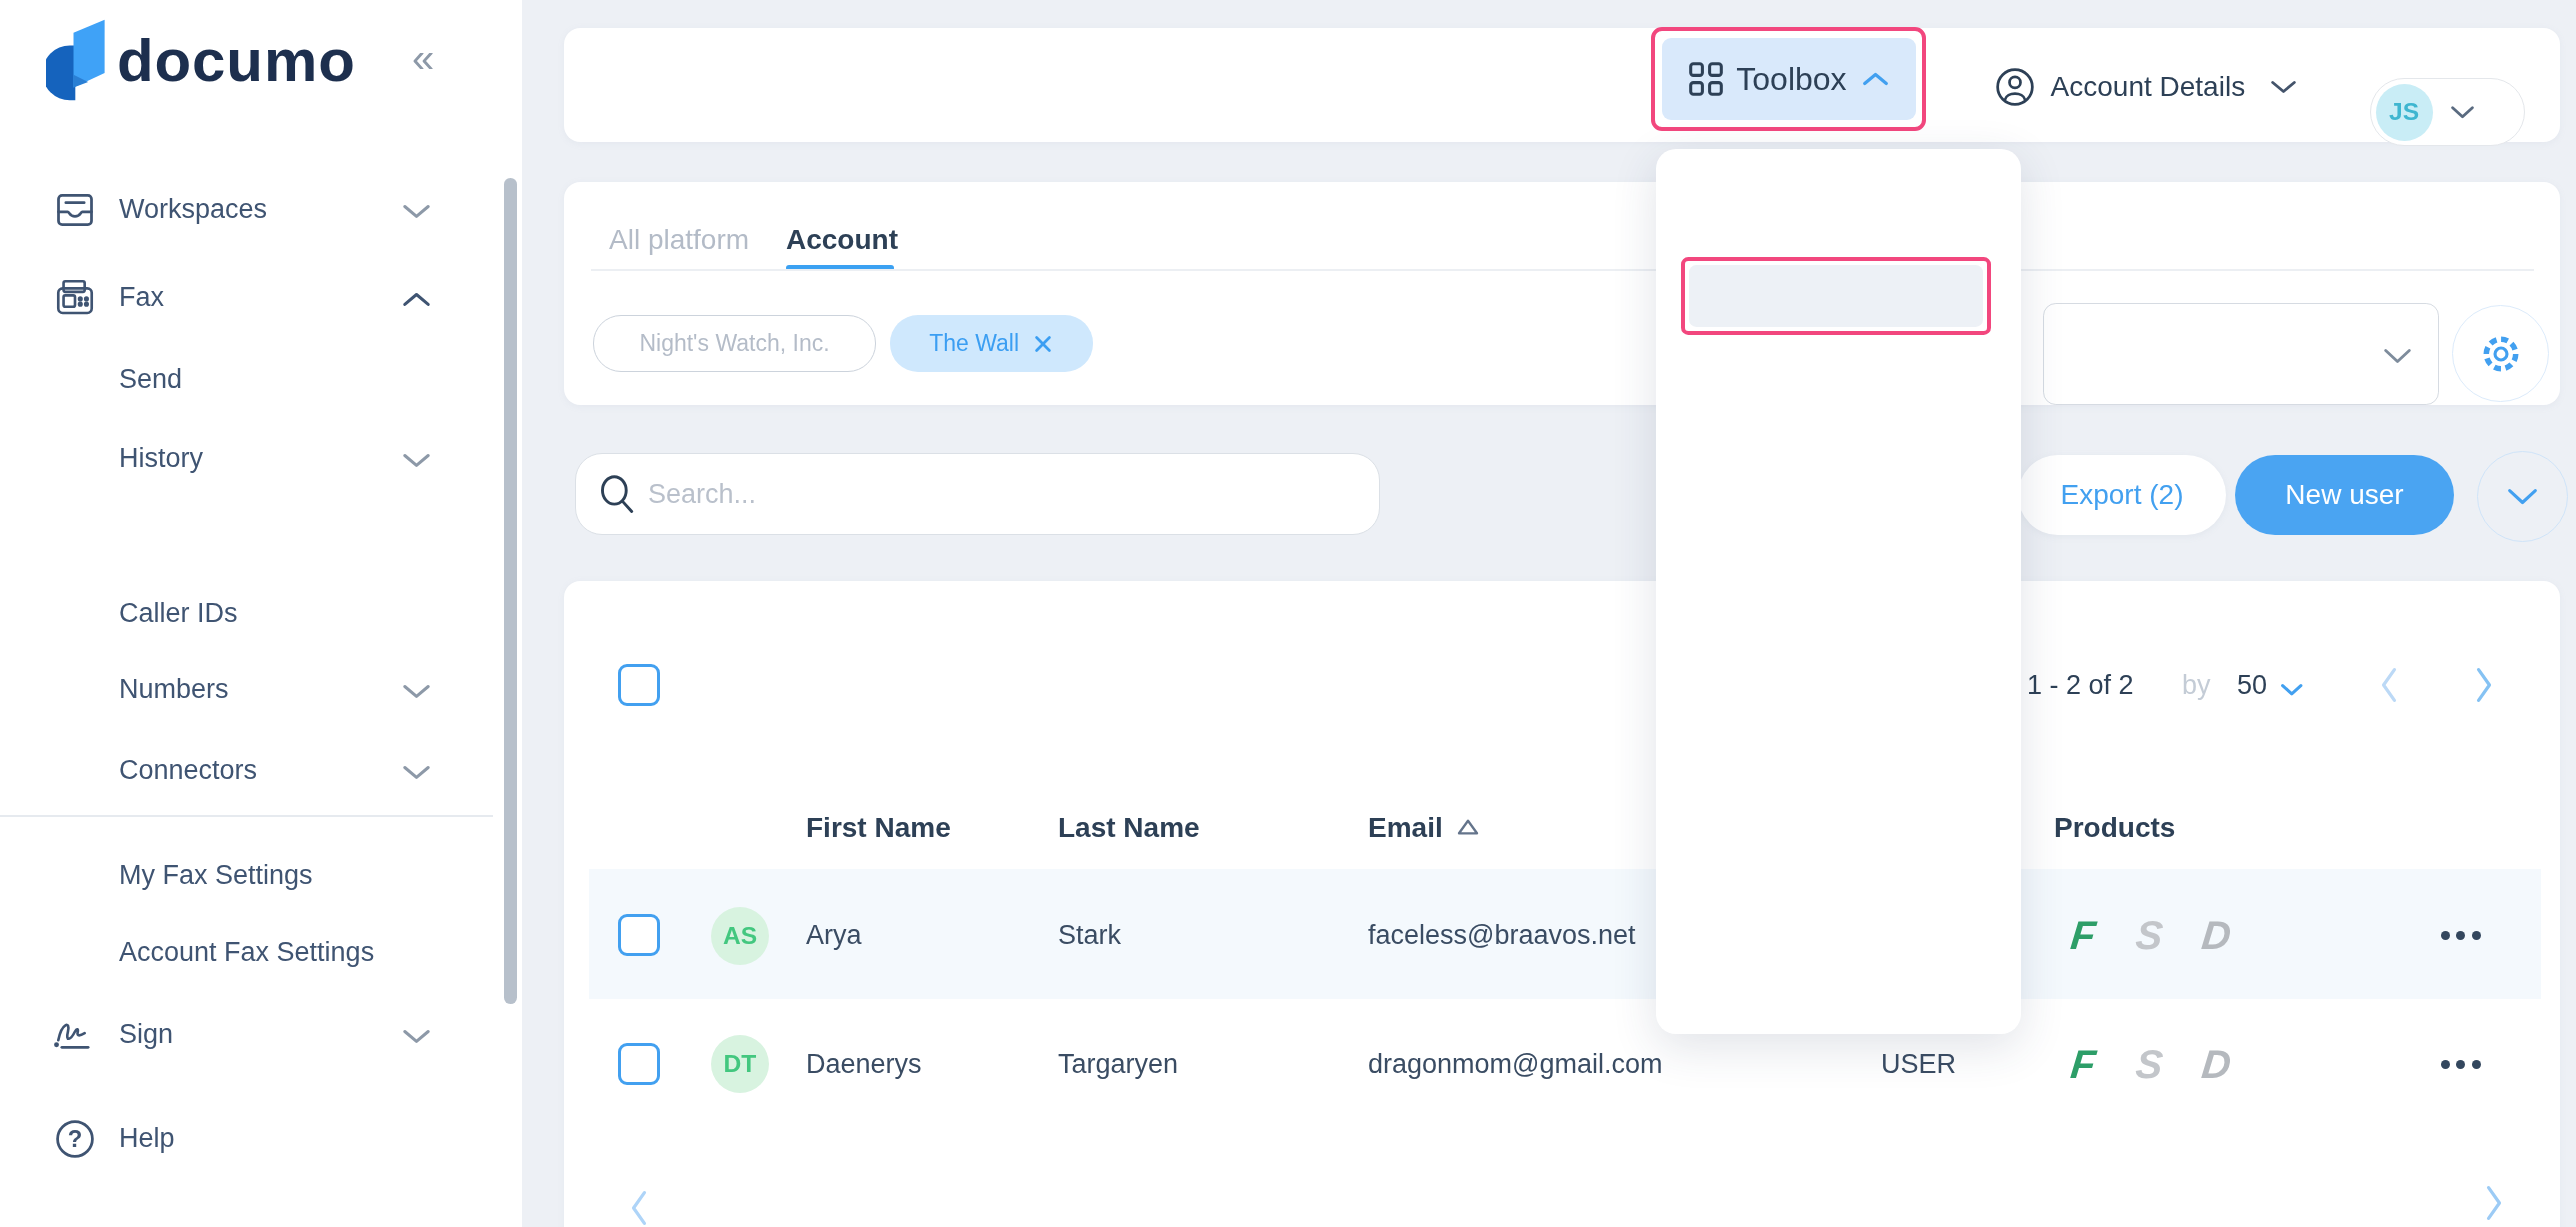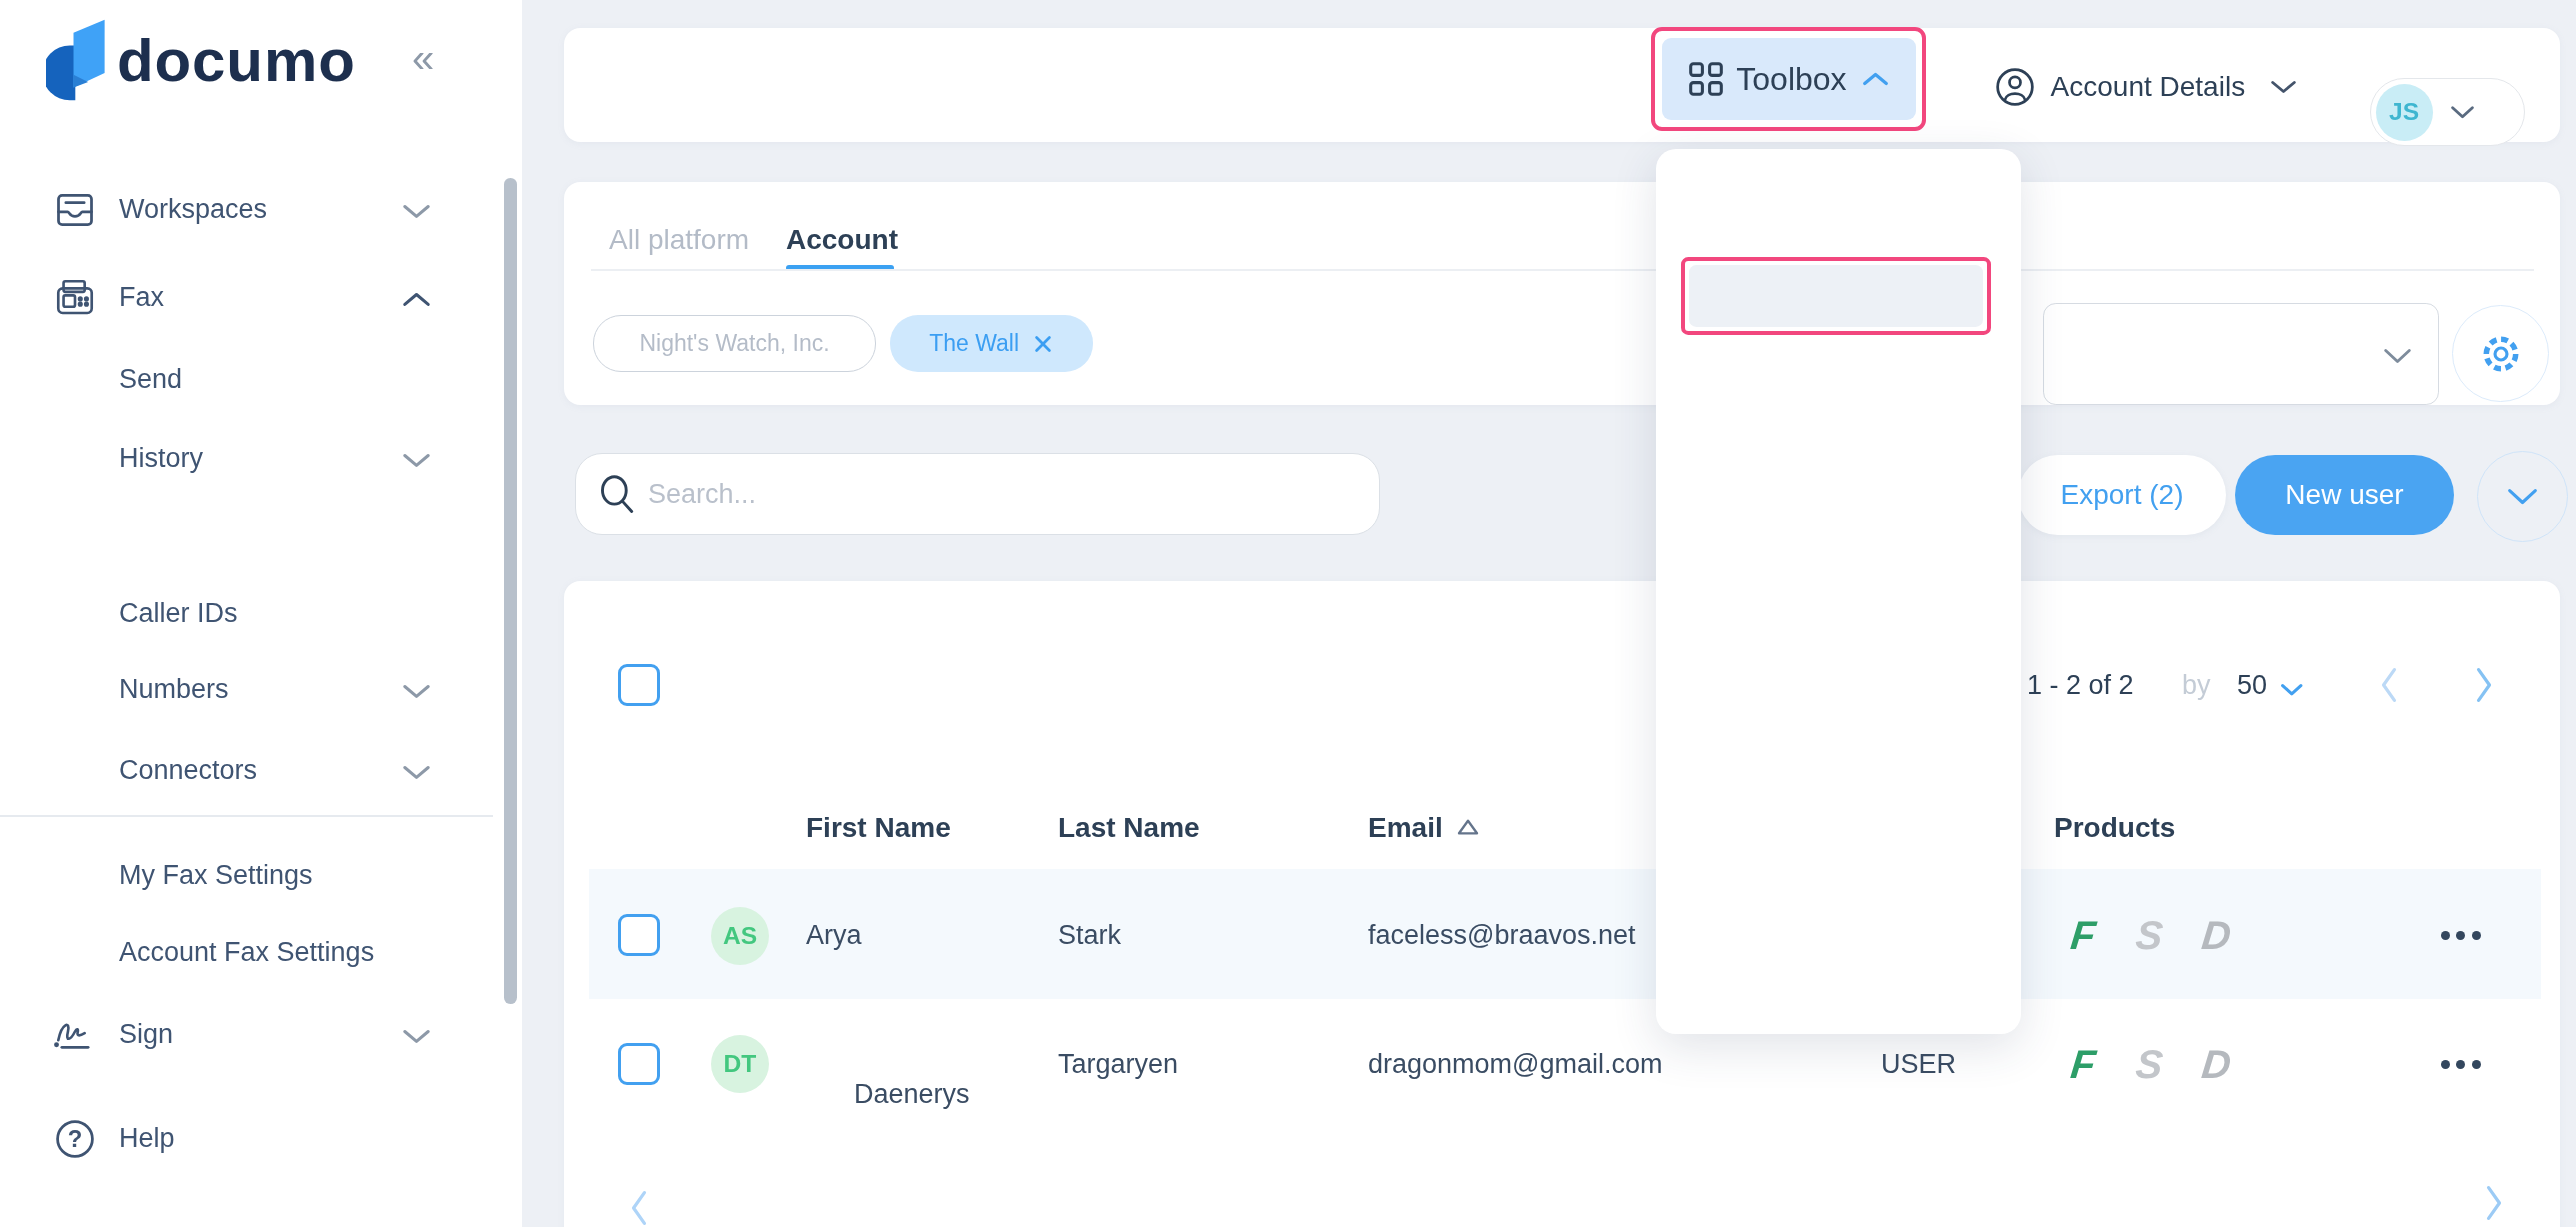--- a/index.html
+++ b/index.html
@@ -327,21 +327,21 @@
   <span class="abs prod-letter prod-grey1" style="left:2136px;top:915px;">S</span>
   <span class="abs prod-letter prod-grey2" style="left:2202px;top:915px;">D</span>
   <div class="dots" style="left:2441px;top:931px;">
       <i></i>
       <i></i>
       <i></i>
     </div>
 
   <div class="checkbox" style="left:618px;top:1043px;"></div>
   <div class="avatar-green" style="left:711px;top:1035px;">DT</div>
-  <span class="td" style="left:806px;top:1079px;margin-left:48px;">Daenerys</span>
+  <span class="td" style="left:806px;top:1049px;">Daenerys</span>
   <span class="td" style="left:1058px;top:1049px;">Targaryen</span>
   <span class="td" style="left:1368px;top:1049px;">dragonmom@gmail.com</span>
   <span class="td" style="left:1881px;top:1049px;">USER</span>
   <span class="abs prod-letter prod-green" style="left:2071px;top:1044px;">F</span>
   <span class="abs prod-letter prod-grey1" style="left:2136px;top:1044px;">S</span>
   <span class="abs prod-letter prod-grey2" style="left:2202px;top:1044px;">D</span>
   <div class="dots" style="left:2441px;top:1060px;">
       <i></i>
       <i></i>
       <i></i>

